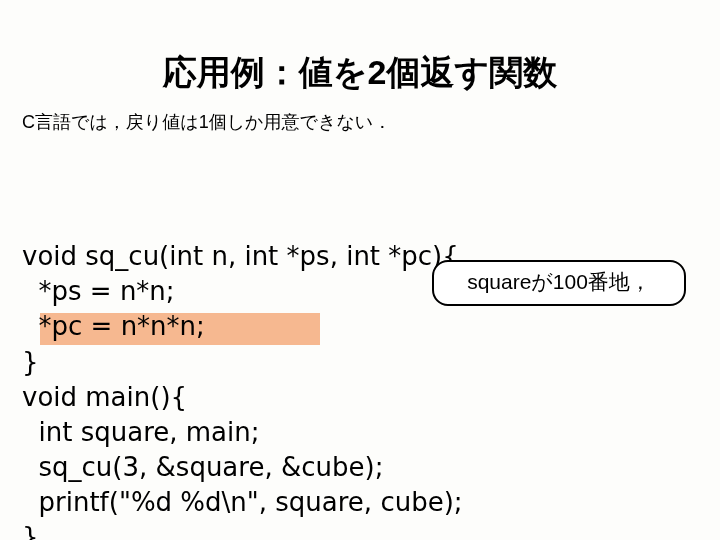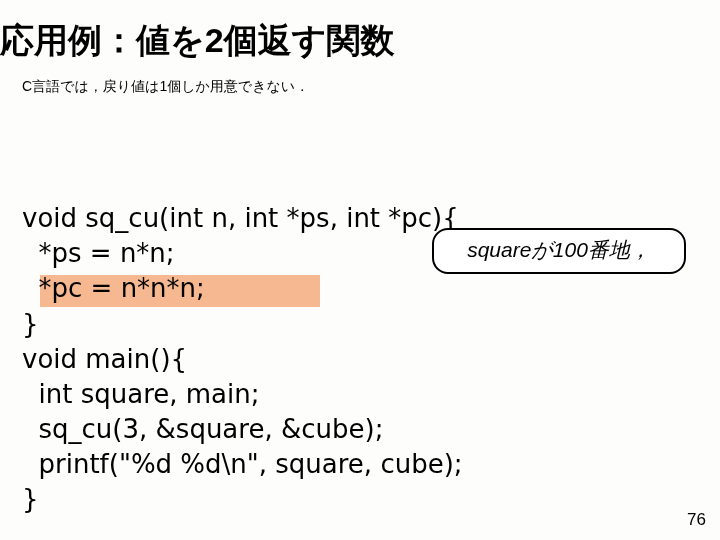--- a/index.html
+++ b/index.html
@@ -11,28 +11,30 @@
     font-family: "Meiryo", "Hiragino Kaku Gothic Pro", sans-serif;
     overflow: hidden;
   }
   .slide {
     position: relative;
     width: 720px;
     height: 540px;
     box-sizing: border-box;
   }
   .title {
+    text-align: center;
     font-size: 34px;
     font-weight: 600;
     padding-top: 18px;
     padding-bottom: 6px;
     letter-spacing: 0px;
+    margin-top: 32px;
   }
   .intro {
-    font-size: 14px;
+    font-size: 18px;
     padding-left: 22px;
     padding-top: 8px;
   }
   .code {
     font-family: "Verdana", "Lucida Sans", "DejaVu Sans", sans-serif;
     font-size: 26px;
     line-height: 1.35;
     padding-left: 22px;
     white-space: pre;
     position: relative;
@@ -53,21 +55,20 @@
     top: 228px;
     width: 238px;
     border: 2px solid #000;
     border-radius: 16px;
     background: #fff;
     font-size: 21px;
     text-align: center;
     padding: 6px 6px 8px 6px;
     line-height: 1.35;
     z-index: 2;
-    font-style: italic;
   }
   .pagenum {
     position: absolute;
     right: 14px;
     bottom: 10px;
     font-size: 17px;
     text-align: center;
   }
 </style>
 </head>

